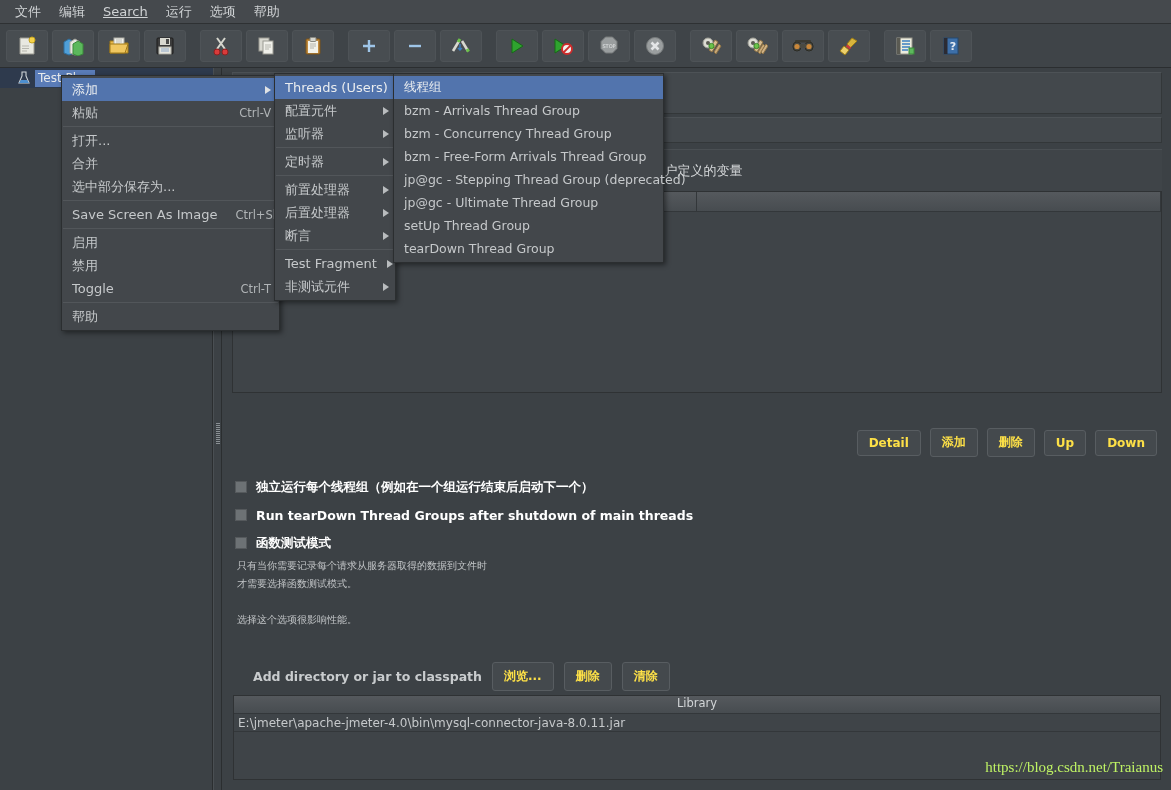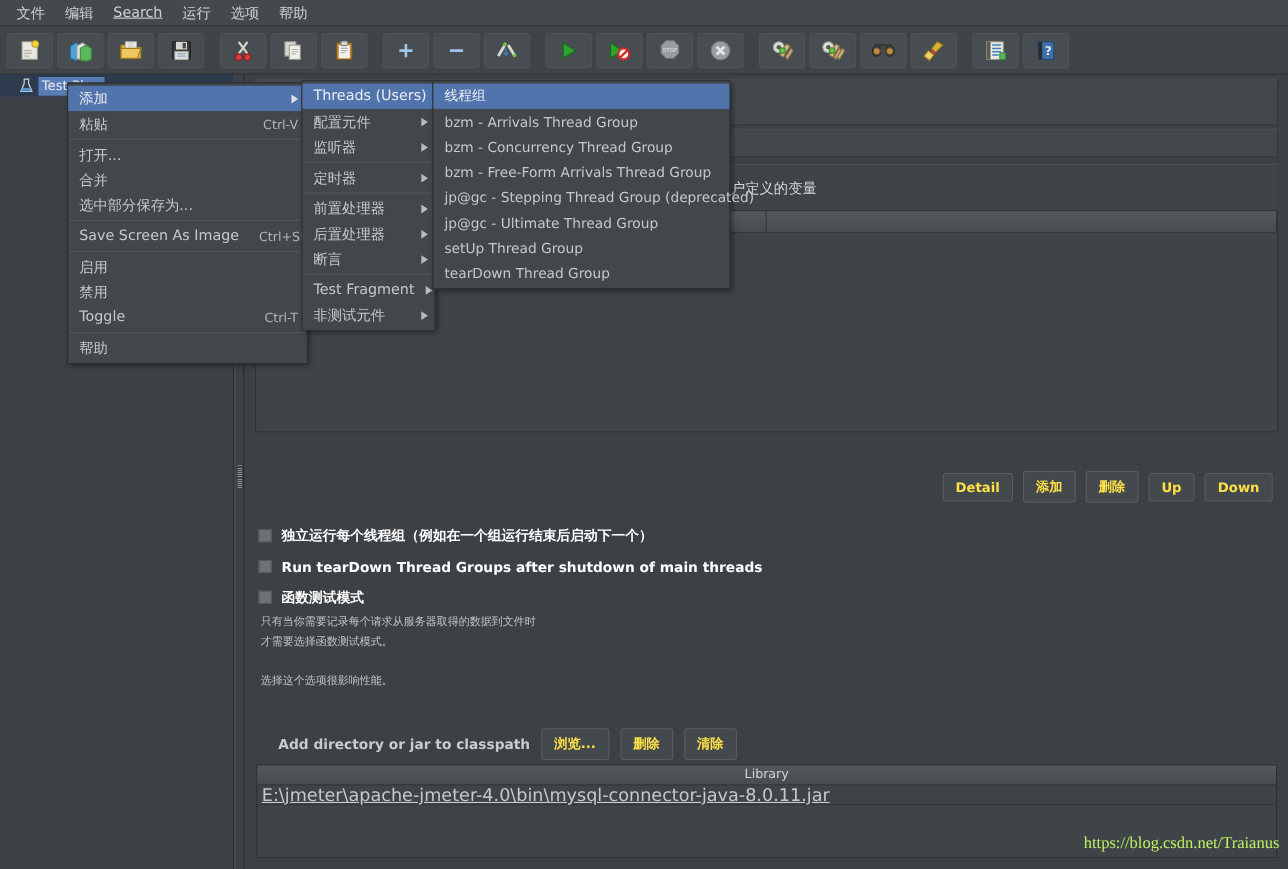--- a/index.html
+++ b/index.html
@@ -190,23 +190,22 @@
     background: linear-gradient(to bottom, #55595d, #474c50);
     color: #d2d5d7;
     font-size: 11.5px;
     display: flex; align-items: flex-start; justify-content: center;
     border-bottom: 1px solid #33373a;
   }
   .lib-row {
     height: 18px;
     display: flex; align-items: center;
     padding-left: 4px;
-    color: #c6c9cb; font-size: 16px;
+    color: #c6c9cb; font-size: 12px;
     border-bottom: 1px solid #33373a;
-    text-decoration: underline;
   }
 
   .watermark {
     position: absolute; right: 8px; bottom: 14px;
     color: #bef264;
     font-size: 15px;
     font-family: Liberation Serif, serif;
   }
 
   

